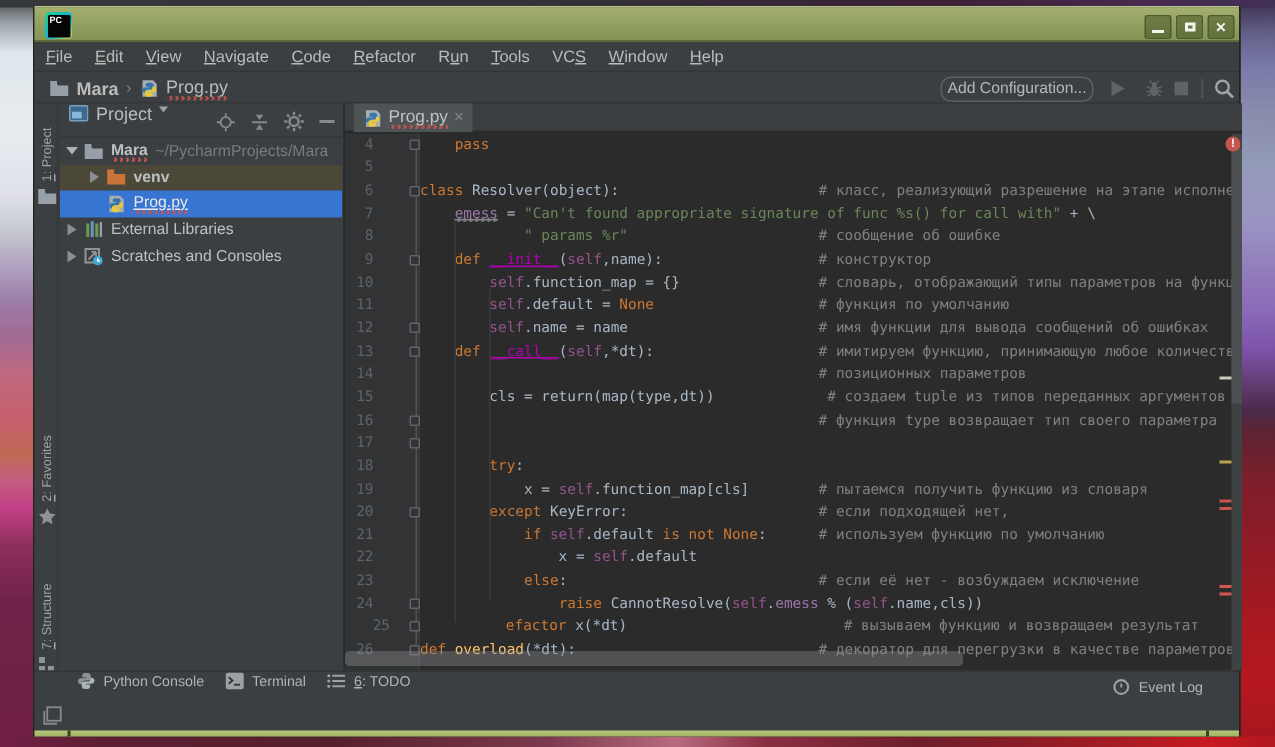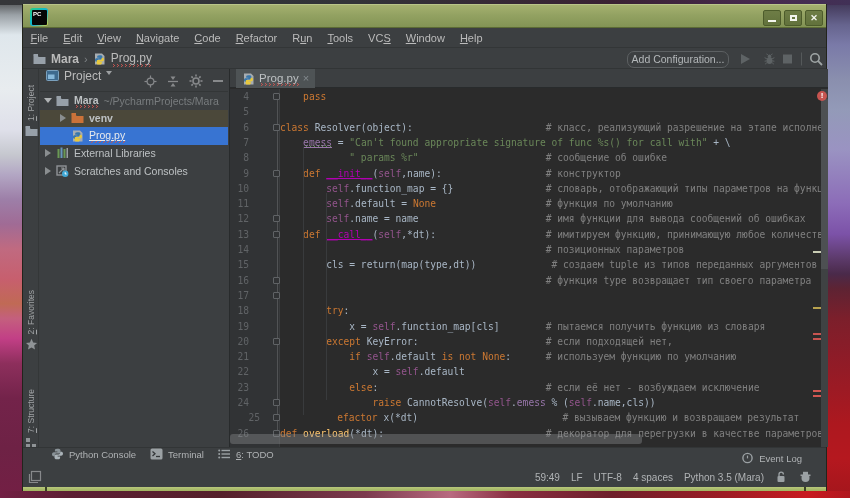--- a/index.html
+++ b/index.html
@@ -510,35 +510,19 @@
           <span class="tw-label">Event Log</span>
         </div>
       </div>
   </div>
 
   <div class="statusbar">
     <svg class="sb-toggle" width="14" height="14" viewBox="0 0 14 14">
         <rect x="3.5" y="1.5" width="9" height="9" fill="none" stroke="#87898b" stroke-width="1.2"></rect>
         <path d="M1.5 4v8.5H10" fill="none" stroke="#87898b" stroke-width="1.2"></path>
       </svg>
-    <div class="sb-right" id="sb-right">
-        <div class="sb-item">59:49</div>
-        <div class="sb-item">LF</div>
-        <div class="sb-item">UTF-8</div>
-        <div class="sb-item">4 spaces</div>
-        <div class="sb-item">Python 3.5 (Mara)</div>
-        <svg width="13" height="12" viewBox="0 0 13 12">
-          <rect x="2.5" y="5" width="7" height="6" rx="1" fill="#9ba1a4"></rect>
-          <path d="M4 5 V3.4 a2.2 2.2 0 0 1 4.4 0" fill="none" stroke="#9ba1a4" stroke-width="1.3"></path>
-        </svg>
-        <svg width="13" height="12" viewBox="0 0 13 12">
-          <circle cx="6.5" cy="7" r="4" fill="#9ba1a4"></circle>
-          <rect x="1.5" y="3.5" width="10" height="1.6" fill="#9ba1a4"></rect>
-          <rect x="4" y="0.8" width="5" height="3.4" fill="#9ba1a4"></rect>
-        </svg>
-      </div>
   </div>
 
   <div class="green-strip"></div>
   <div class="green-notch" style="left:22px;"></div>
   <div class="green-notch" style="left:781px;"></div>
 
 </div>
 
 </body></html>

